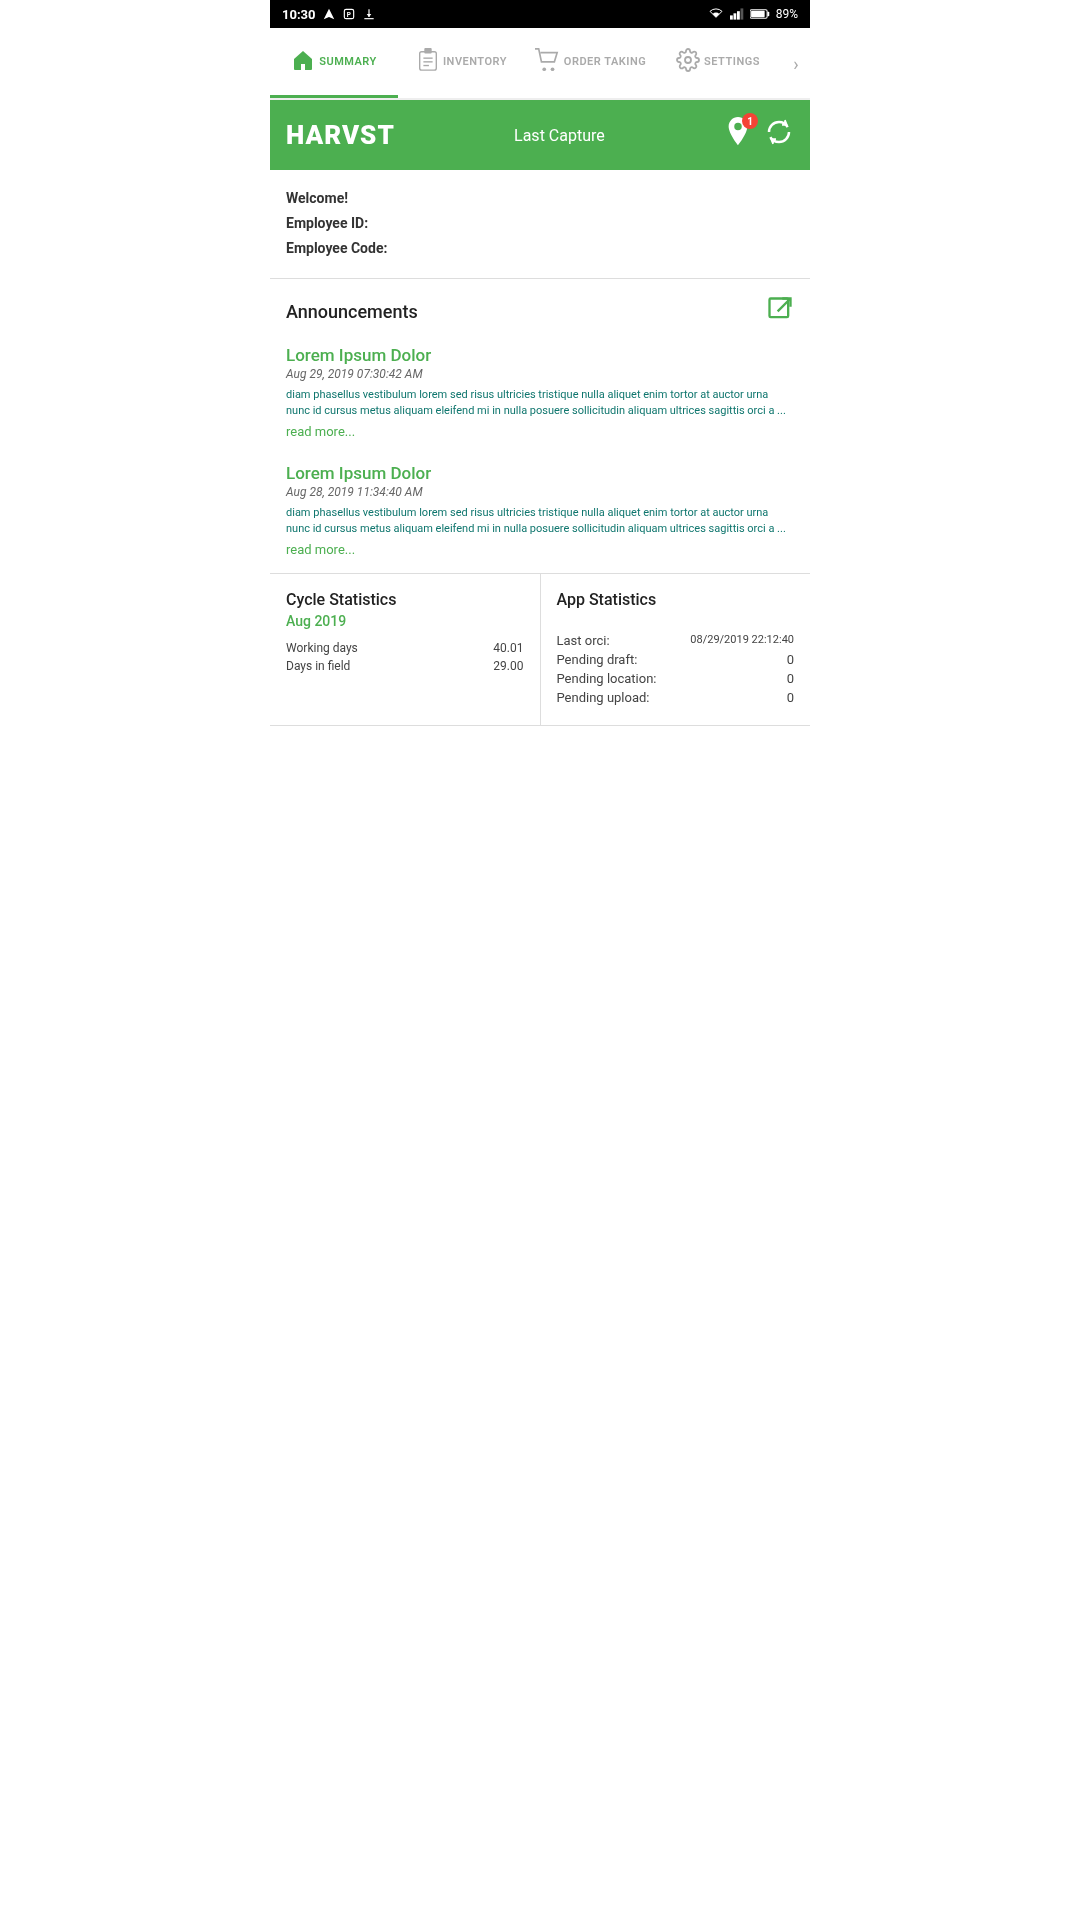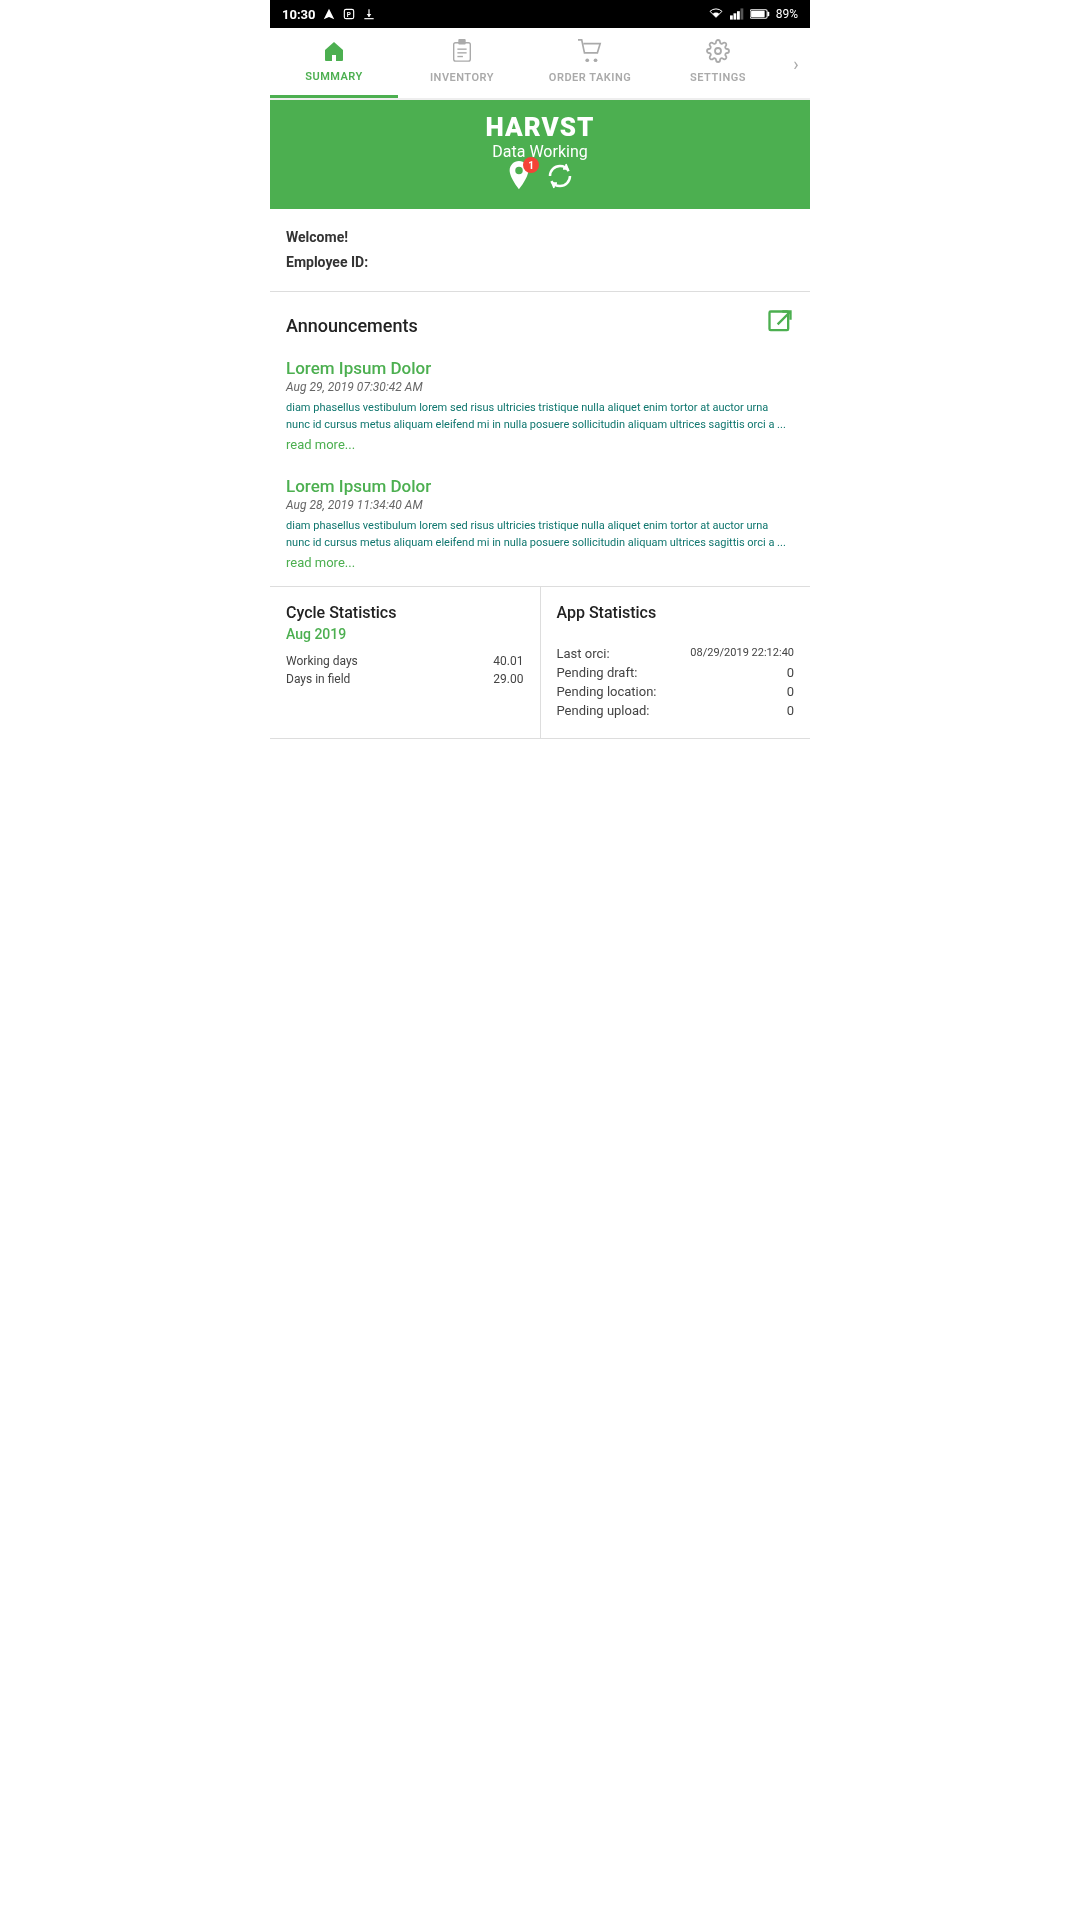--- a/index.html
+++ b/index.html
@@ -43,21 +43,21 @@
     .tab-nav {
       display: flex;
       align-items: stretch;
       background: #fff;
       border-bottom: 2px solid #eee;
       height: 72px;
     }
     .tab-item {
       flex: 1;
       display: flex;
-      flex-direction: column;
+      flex-direction: row;
       align-items: center;
       justify-content: center;
       gap: 4px;
       cursor: pointer;
       color: #aaa;
       font-size: 11px;
       font-weight: 600;
       letter-spacing: 0.5px;
       padding: 8px 4px;
       border-bottom: 3px solid transparent;
@@ -81,21 +81,20 @@
     }
 
     
     .header-banner {
       background: #4CAF50;
       display: flex;
       align-items: center;
       justify-content: space-between;
       padding: 12px 16px;
       min-height: 70px;
-      flex-direction: column;
     }
     .header-brand {
       color: #fff;
       font-size: 26px;
       font-weight: 900;
       letter-spacing: 1px;
     }
     .header-subtitle {
       color: #fff;
       font-size: 16px;
@@ -315,21 +314,21 @@
     <span>SETTINGS</span>
   </div>
 
   <div class="tab-chevron">
     <span>›</span>
   </div>
 </div>
 
 <div class="header-banner">
   <span class="header-brand">HARVST</span>
-  <span class="header-subtitle">Data Working</span>
+  <span class="header-subtitle">Last Capture</span>
   <div class="header-actions">
     <div class="header-icon-btn">
       
       <svg width="28" height="30" viewBox="0 0 28 32" fill="white">
         <path d="M14 0C8.5 0 4 4.5 4 10c0 7.5 10 20 10 20s10-12.5 10-20c0-5.5-4.5-10-10-10zm0 14a4 4 0 110-8 4 4 0 010 8z"></path>
       </svg>
       <span class="notif-badge">1</span>
     </div>
     <div class="header-icon-btn">
       
@@ -339,20 +338,21 @@
         <polyline points="21,3 23,8 18,8" fill="white" stroke="white" stroke-width="1.5"></polyline>
         <polyline points="9,27 7,22 12,22" fill="white" stroke="white" stroke-width="1.5"></polyline>
       </svg>
     </div>
   </div>
 </div>
 
 <div class="welcome-section">
   <p>Welcome!</p>
   <p>Employee ID:</p>
+  <p>Employee Code:</p>
 </div>
 
 <div>
   <div class="announcements-header">
     <span class="announcements-title">Announcements</span>
     <span class="announcements-external">
       <svg width="28" height="28" viewBox="0 0 24 24" fill="none" stroke="#4CAF50" stroke-width="2">
         <rect x="3" y="3" width="16" height="16" rx="1"></rect>
         <polyline points="14,3 21,3 21,10"></polyline>
         <line x1="10" y1="14" x2="21" y2="3"></line>

